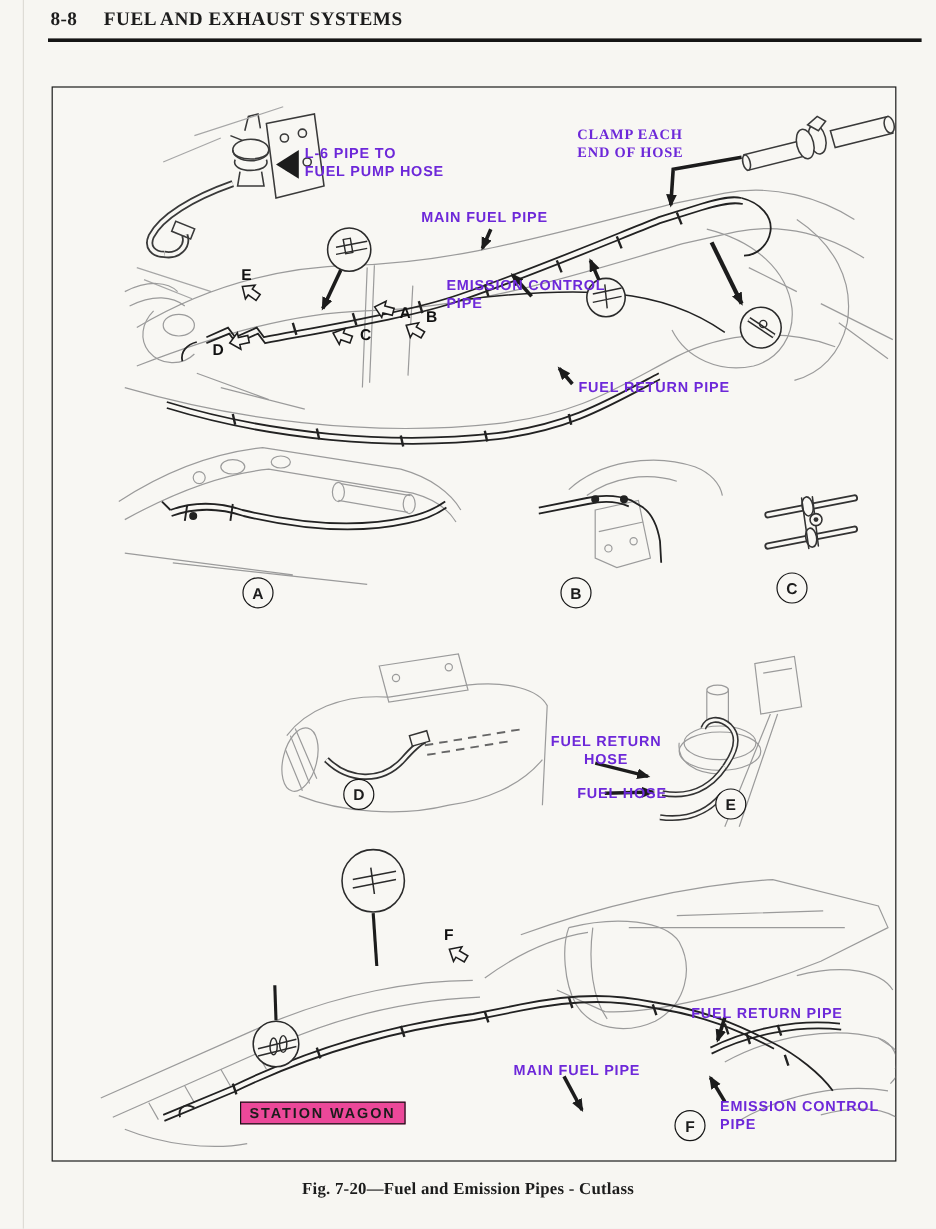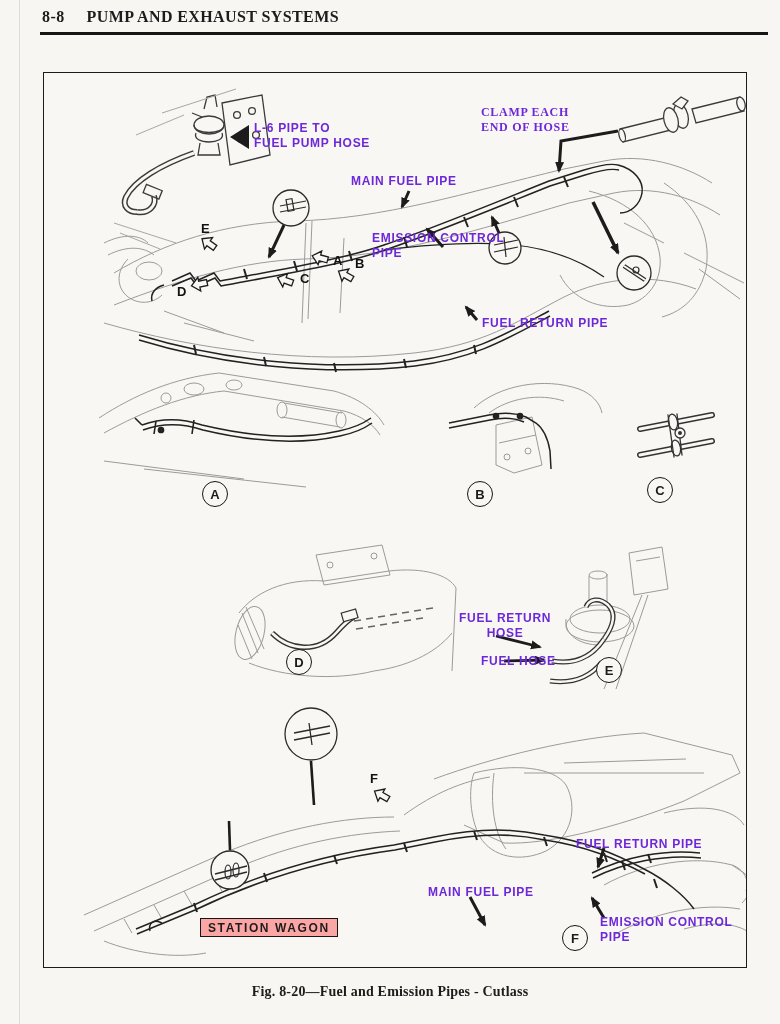--- a/index.html
+++ b/index.html
@@ -19,34 +19,34 @@
           border:1.6px solid #1c1c1c;background:#f8f7f3;}
   .figbox svg{position:absolute;left:0;top:0;}
   
   .lbl{position:absolute;font-size:12px;font-weight:bold;letter-spacing:.7px;
        line-height:1.28;white-space:pre-line;color:#6d28d9;}
   .marker{position:absolute;font-size:13px;font-weight:bold;color:#111;}
   .viewcircle{position:absolute;width:24px;height:24px;border:1.7px solid #161616;border-radius:50%;
        display:flex;align-items:center;justify-content:center;
        font-size:13px;font-weight:bold;background:#f8f7f3;}
   .tagbox{position:absolute;border:1.8px solid #161616;padding:2px 7px 1px 7px;
-       font-size:12px;font-weight:bold;letter-spacing:1.6px;background:#fca5a5;}
+       font-size:12px;font-weight:bold;letter-spacing:1.6px;background:#ec4899;}
   
   .caption{position:absolute;left:0;top:984px;width:780px;text-align:center;
        font-family:"Liberation Serif",serif;font-weight:bold;font-size:14px;letter-spacing:.2px;}
 </style>
 </head>
 <body>
 
 <div class="page">
   <div class="scan-edge"></div>
 
   <div class="hdr">
     <span>8-8</span>
-    <span>PUMP AND EXHAUST SYSTEMS</span>
+    <span>FUEL AND EXHAUST SYSTEMS</span>
   </div>
   <div class="hdr-rule"></div>
 
   <div class="figbox">
 
     <svg width="702" height="894" viewBox="0 0 702 894">
       <defs>
         <marker id="ah" markerWidth="12" markerHeight="12" refX="9" refY="4.5" orient="auto" markerUnits="userSpaceOnUse">
           <path d="M0,0 L11,4.5 L0,9 Z" fill="#1c1c1c"></path>
         </marker>
@@ -298,14 +298,14 @@
 HOSE</div>
     <div class="lbl" style="left:437px;top:581px;">FUEL HOSE</div>
 
     <div class="tagbox" style="left:156px;top:845px;">STATION WAGON</div>
     <div class="lbl" style="left:532px;top:764px;">FUEL RETURN PIPE</div>
     <div class="lbl" style="left:384px;top:812px;">MAIN FUEL PIPE</div>
     <div class="lbl" style="left:556px;top:842px;">EMISSION CONTROL
 PIPE</div>
   </div>
 
-  <div class="caption">Fig. 8-20—Fuel and Emission Pipes - Cutlass</div>
+  <div class="caption">Fig. 7-20—Fuel and Emission Pipes - Cutlass</div>
 </div>
 
 </body></html>

